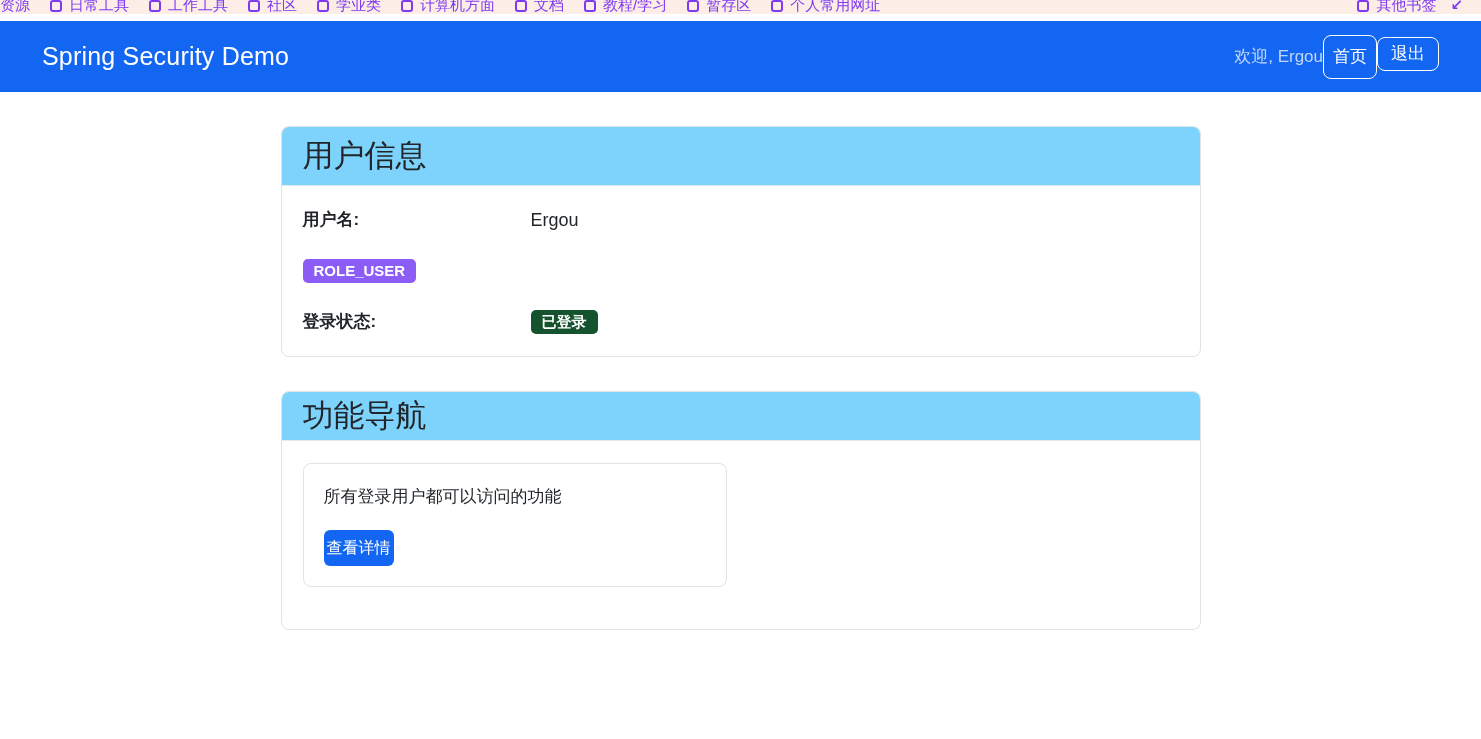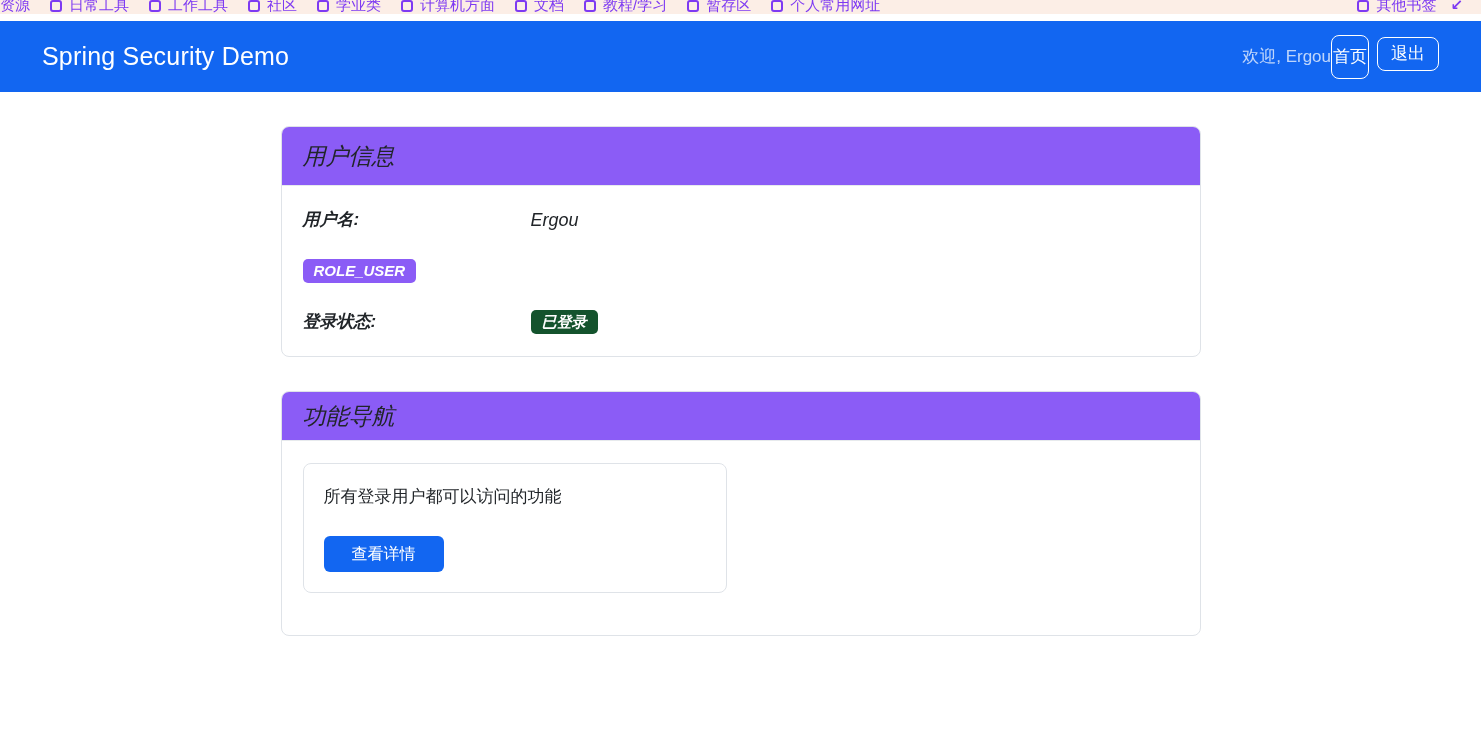--- a/index.html
+++ b/index.html
@@ -20,49 +20,49 @@
     margin-left:14px; }
 
   
   .navbar { position:absolute; top:21px; left:0; width:1481px; height:71px;
     background:#1266f1; display:flex; align-items:center; padding:0 42px;justify-content:flex-end; }
   .brand { color:#ffffff; font-size:25px; letter-spacing:.2px; cursor:pointer; }
   .nav-right { margin-left:auto; display:flex; align-items:center; }
   .welcome { color:rgba(255,255,255,.73); font-size:17px; }
   .btn-outline { background:transparent; border:1.5px solid #ffffff; color:#ffffff;
     border-radius:8px; font-size:17px; font-family:inherit; cursor:pointer; }
-  .btn-home { padding:9px 1px; line-height:24px; margin-right:8px; }
+  .btn-home { padding:9px 9px; line-height:24px; }
   .btn-logout { padding:5px 13px; line-height:22px; position:relative; top:-3px; } 
   .page-body { position:absolute; top:92px; left:0; width:1481px; }
   .card { width:920px; margin:34px auto 0; background:#ffffff;
     border:1px solid #dfe3e8; border-radius:8px; overflow:hidden; }
-  .card-header { background:#8b5cf6; border-bottom:1px solid #e7eaed;
-    color:#212529; font-size:23px;font-style:italic; }
+  .card-header { background:#7dd3fc; border-bottom:1px solid #e7eaed;
+    color:#212529; font-size:31px; }
   .card-header.h-lg { padding:14px 21px; line-height:30px; }
   .card-header.h-sm { padding:9px 21px; line-height:30px; }
   .card-body { padding:22px 21px; }
 
-  .info-row { display:flex; align-items:center; margin-bottom:27px;font-style:italic; }
+  .info-row { display:flex; align-items:center; margin-bottom:27px; }
   .info-row:last-child { margin-bottom:0; }
   .info-label { width:228px; font-weight:bold; font-size:17px; color:#212529;
     line-height:24px; }
   .info-value { font-size:18px; color:#212529; line-height:24px; }
   .badge { display:inline-block; color:#fff; font-weight:bold; font-size:15px;
     line-height:18px; padding:3px 11px; border-radius:5px; }
   .badge.primary { background:#8b5cf6; }
   .badge.success { background:#14532d; }
 
   .feature-card { width:424px; border:1px solid #dfe3e8; border-radius:8px;
     padding:20px; margin-bottom:20px; background:#ffffff; }
   .feature-title { font-size:19px; line-height:28px; color:#212529;
     margin-bottom:12px; }
   .feature-desc { font-size:17px; line-height:26px; color:#212529;
-    margin-bottom:26px; }
+    margin-bottom:20px; }
   .btn-primary { background:#1266f1; color:#ffffff; border:none; border-radius:6px;
-    font-size:16px; line-height:24px; padding:6px 28px; font-family:inherit;
+    font-size:16px; line-height:24px; padding:6px 3px; font-family:inherit;
     cursor:pointer; }
 </style>
 </head>
 <body>
 
 <div class="bookmarks-bar">
   <div class="bookmarks-inner">
     <span class="bm-item">
       <span>资源</span>
     </span>

